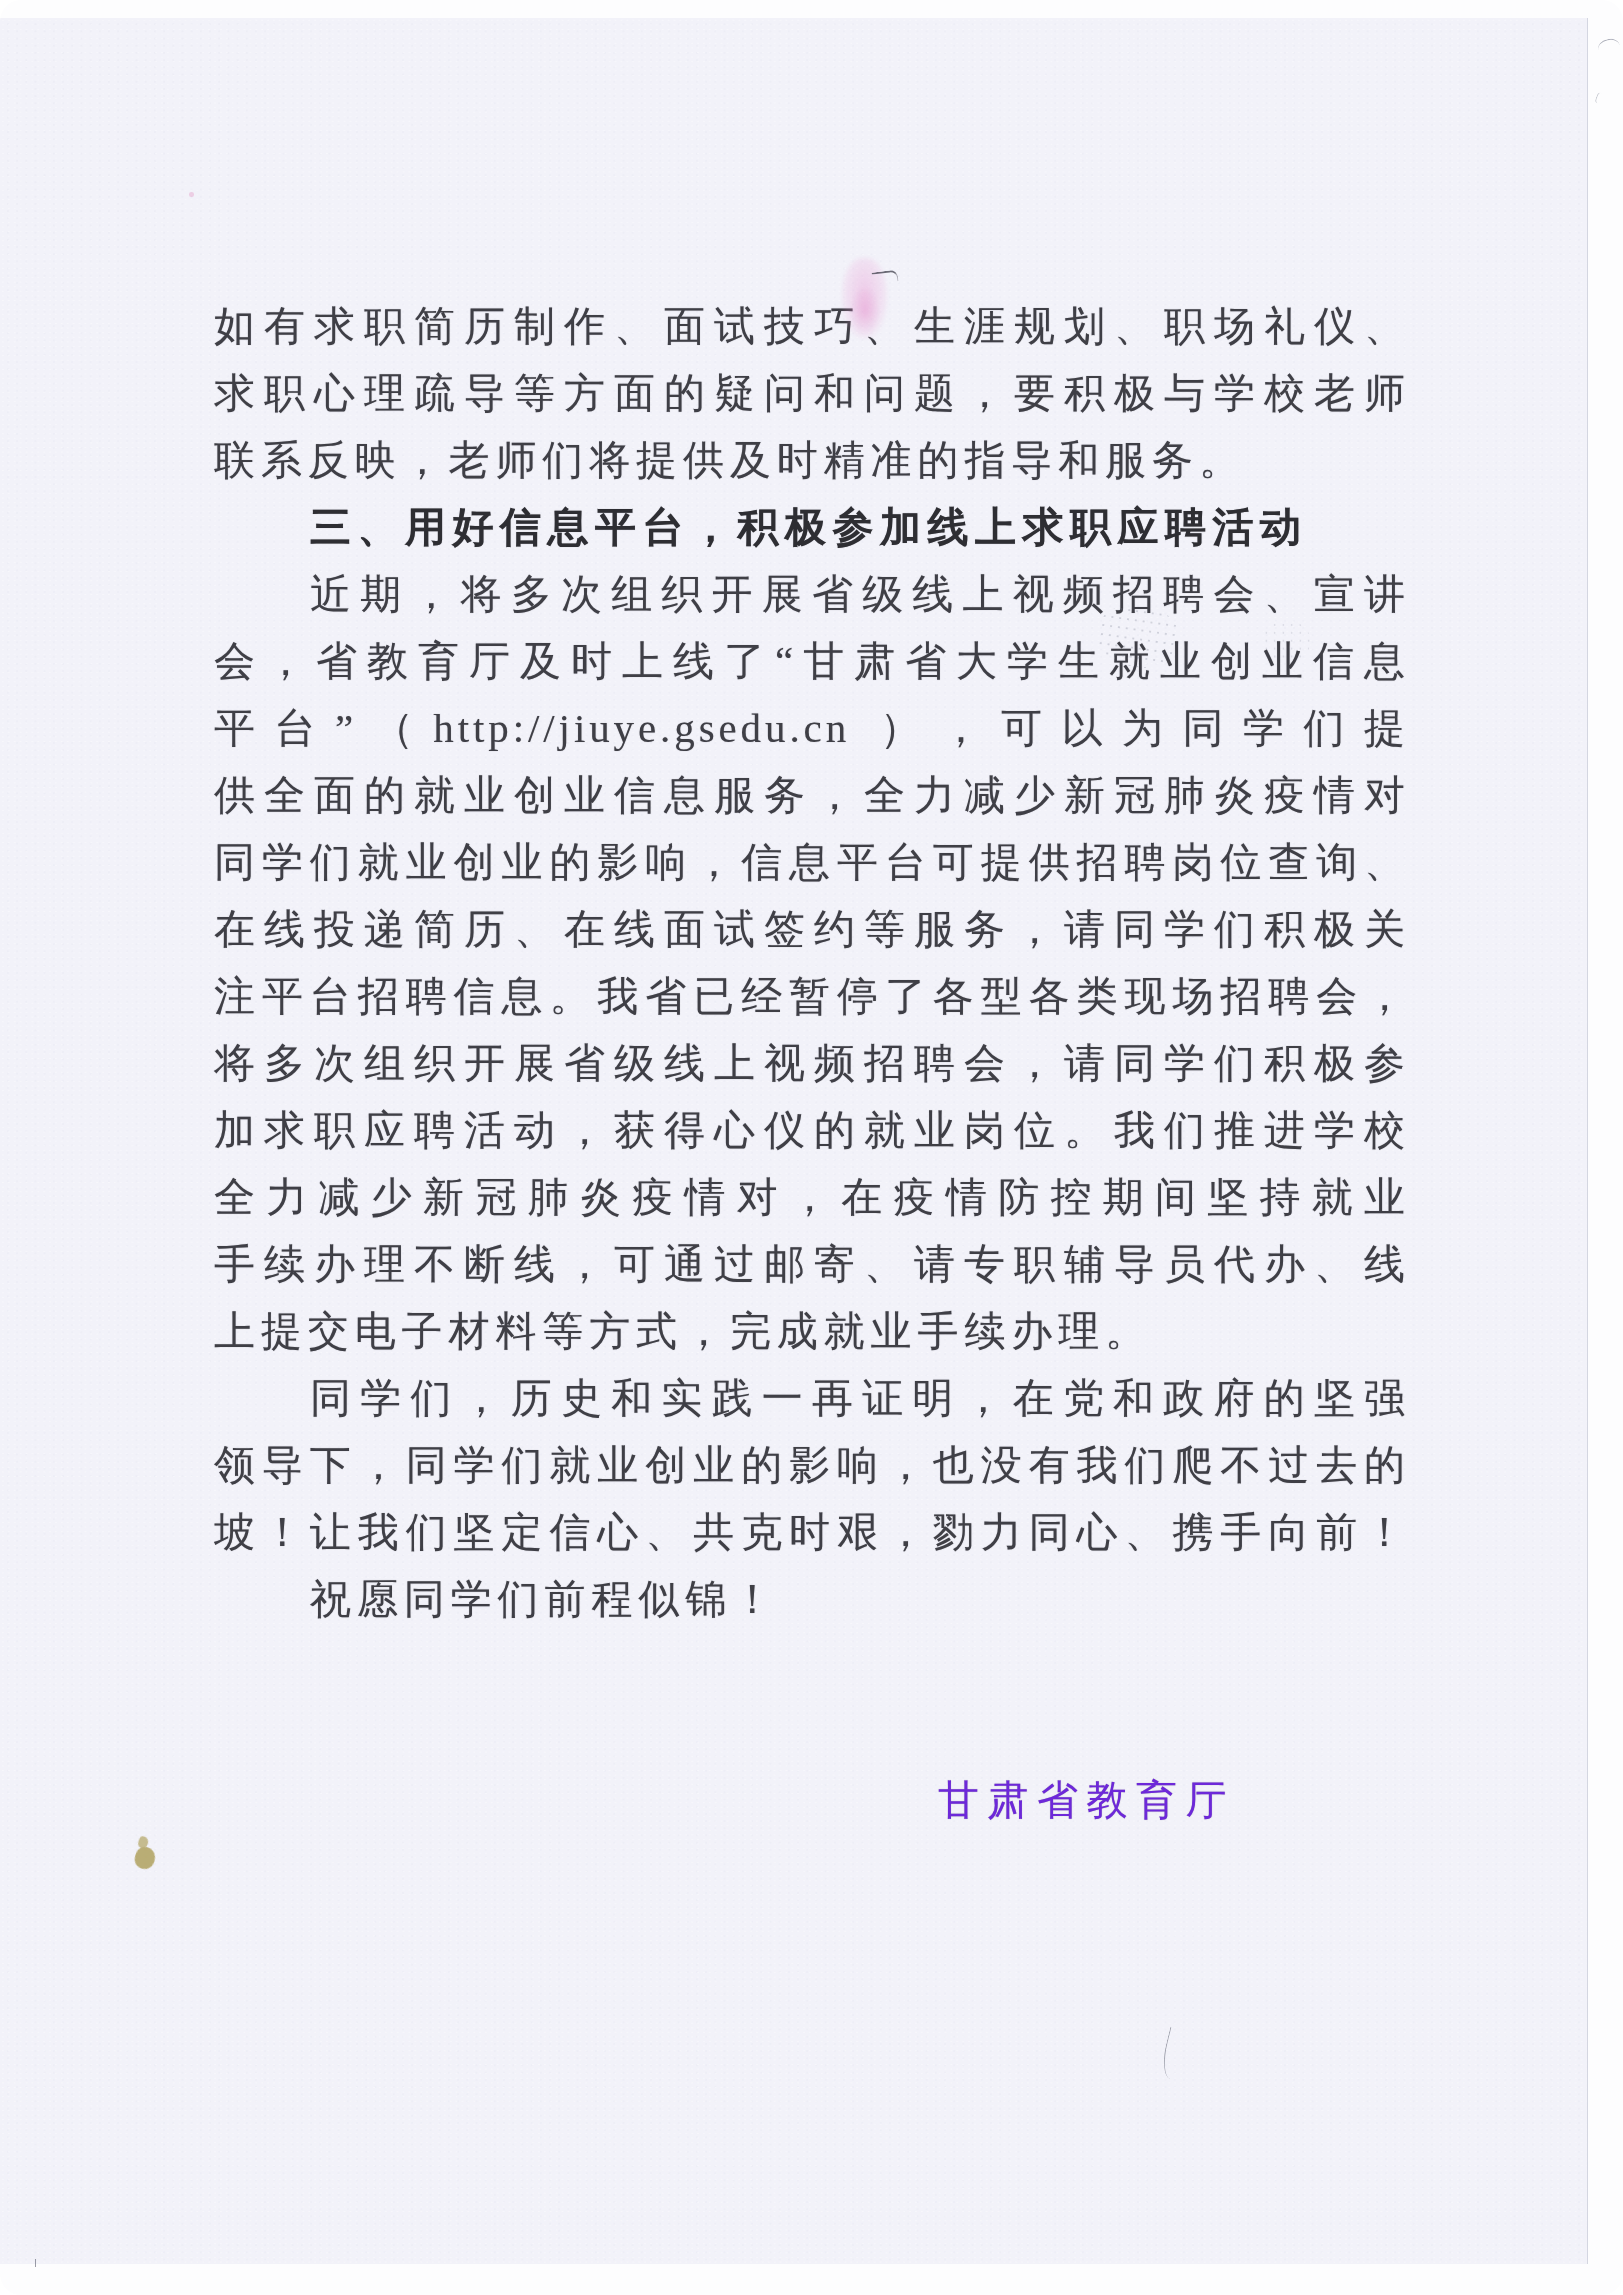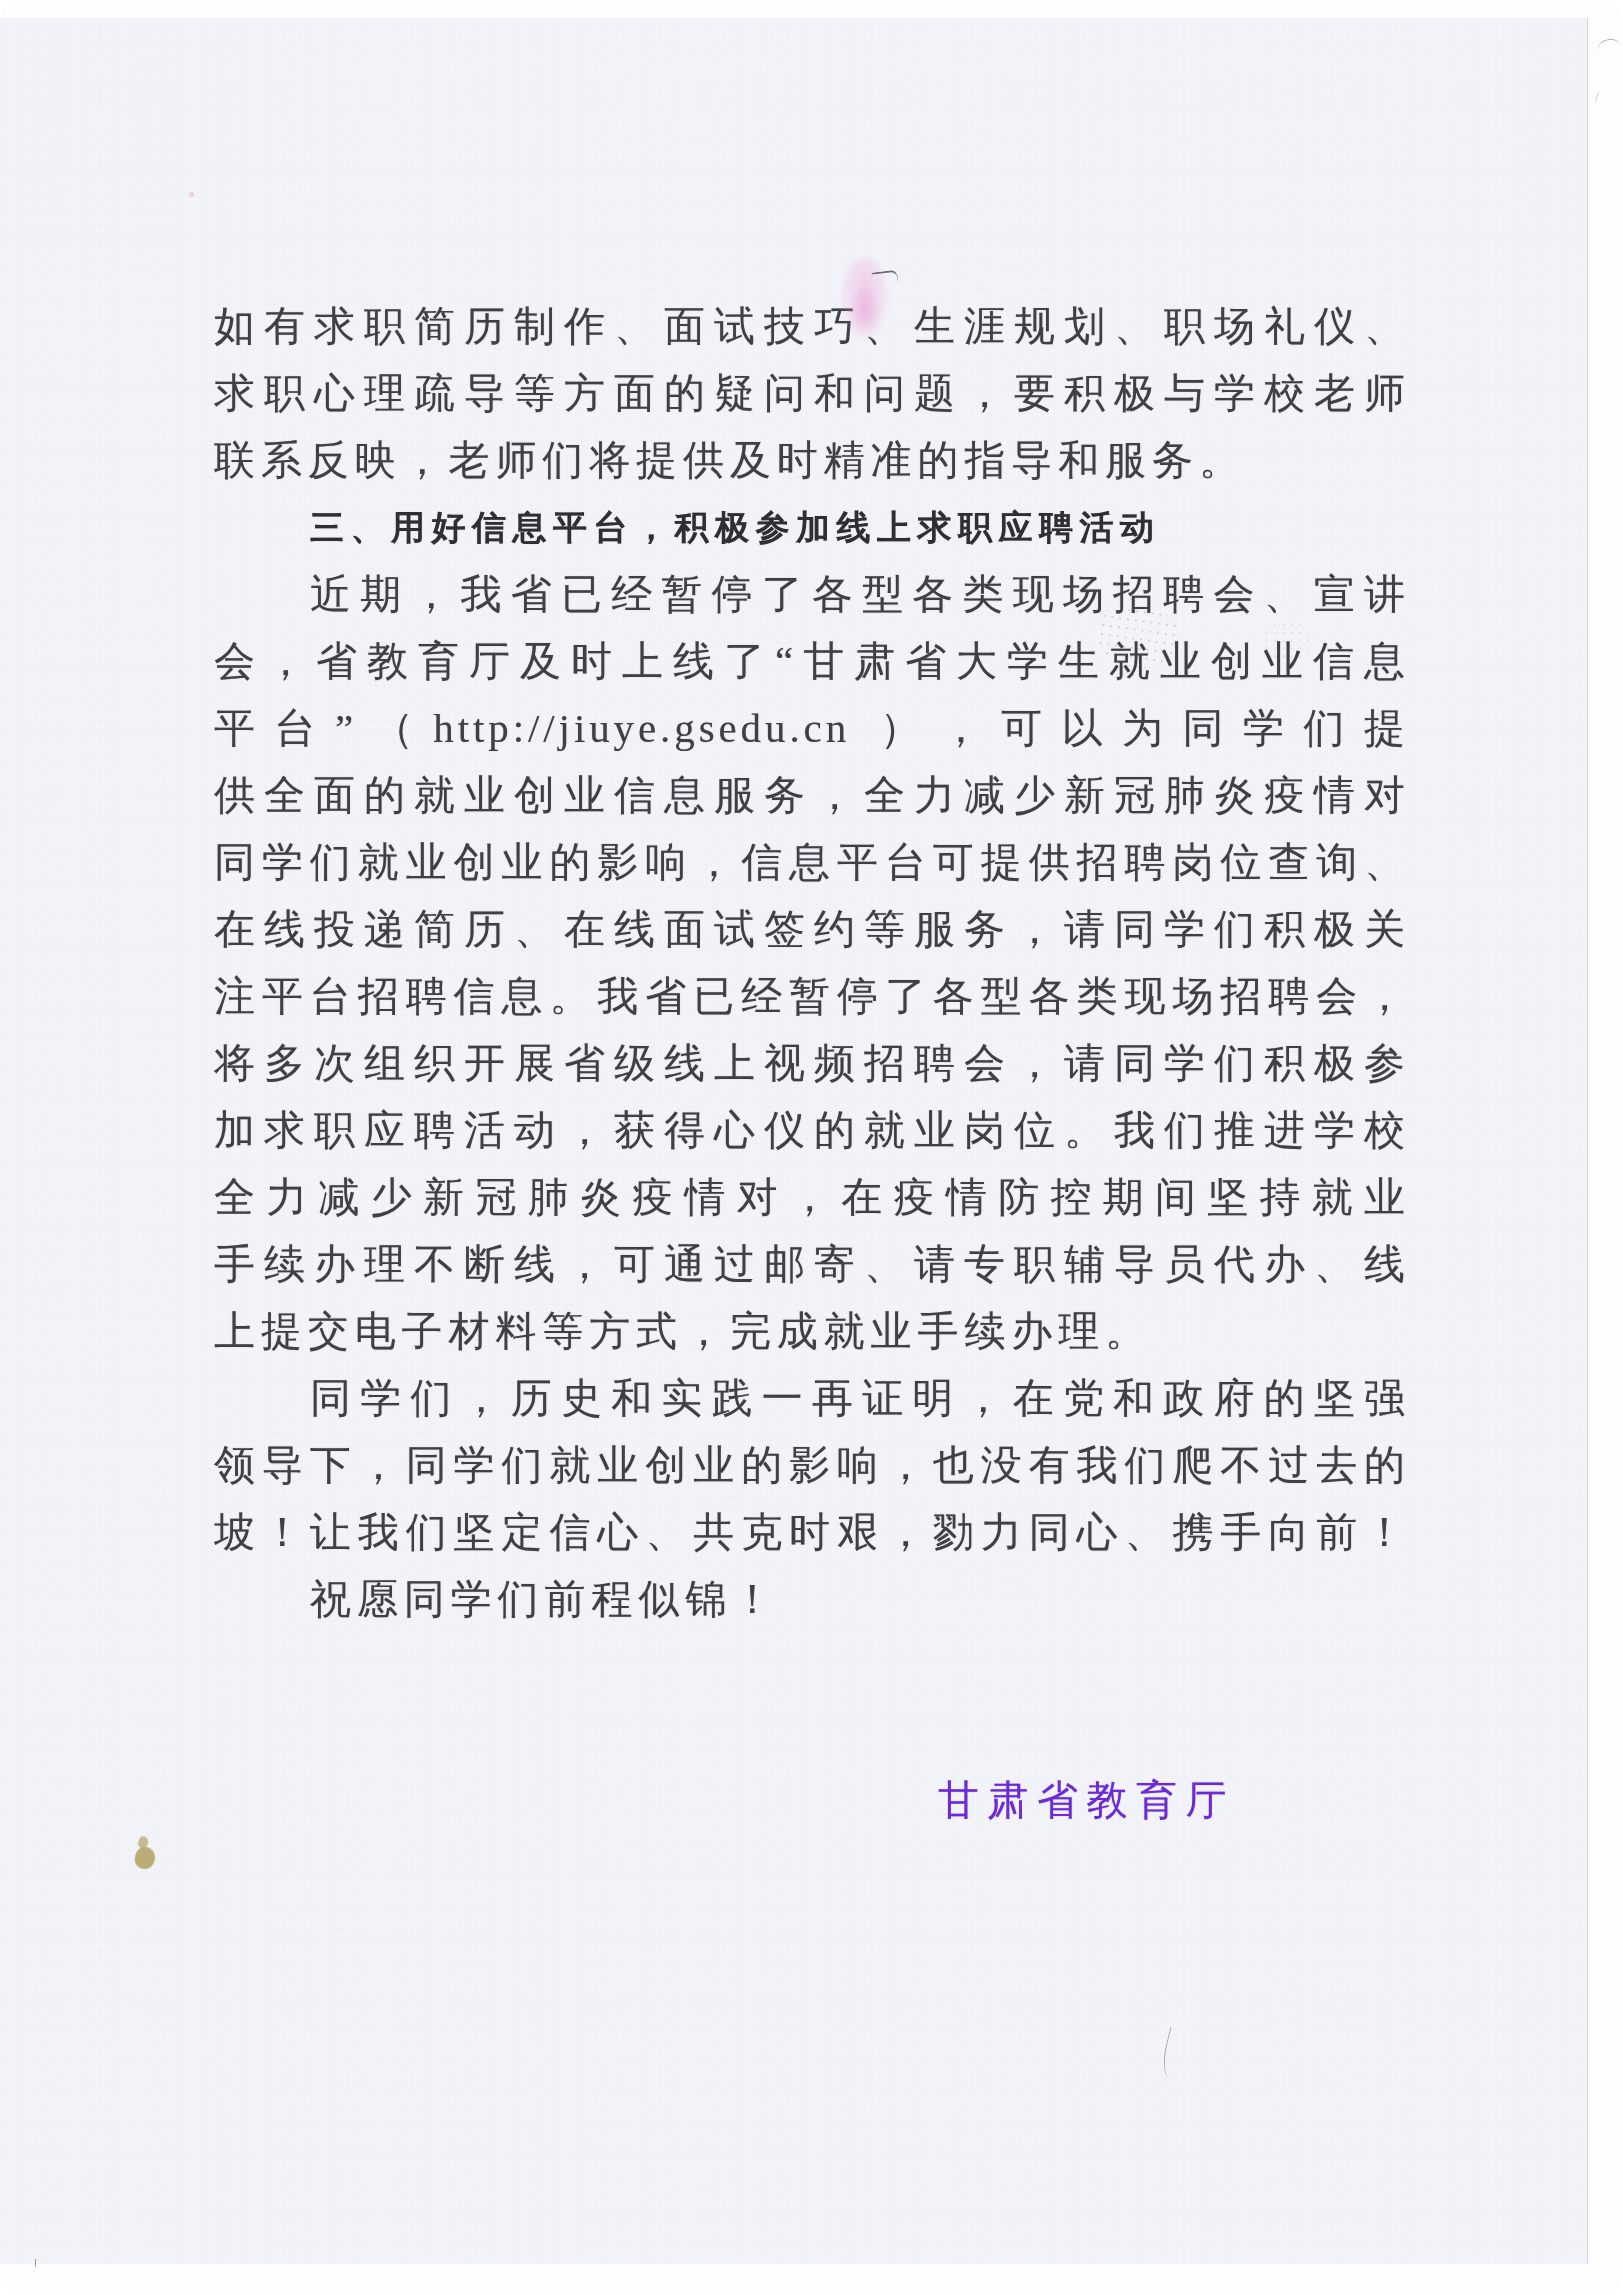--- a/index.html
+++ b/index.html
@@ -46,21 +46,21 @@
     white-space:normal;
     letter-spacing:3.9px;
     text-align:justify;
     text-align-last:justify;
     text-justify:inter-character;
   }
   .line.indent{text-indent:96px;}
   .line.heading{
     font-family:"Liberation Sans","DejaVu Sans",sans-serif;
     font-weight:700;
-    font-size:34px;
+    font-size:41px;
     letter-spacing:6.5px;
     color:#2e2e33;
     text-shadow:0 0 0.7px rgba(40,40,50,.55);
   }
   .signature{
     position:absolute;left:938px;top:1771px;
     font-size:41px;letter-spacing:8.5px;line-height:59px;
     color:#6d28d9;text-shadow:0 0 1px rgba(70,70,82,.45);
     white-space:nowrap;
   }
@@ -144,21 +144,21 @@
   <div class="paper-main">
     <div class="grain"></div>
   </div>
   <div class="edge-line"></div>
 
   <div class="body-text">
       <div class="line justify">如有求职简历制作、面试技巧、生涯规划、职场礼仪、</div>
       <div class="line justify">求职心理疏导等方面的疑问和问题，要积极与学校老师</div>
       <div class="line">联系反映，老师们将提供及时精准的指导和服务。</div>
       <div class="line indent heading">三、用好信息平台，积极参加线上求职应聘活动</div>
-      <div class="line justify indent">近期，我省已经暂停了各型各类现场招聘会、宣讲</div>
+      <div class="line justify indent">近期，将多次组织开展省级线上视频招聘会、宣讲</div>
       <div class="line justify">会，省教育厅及时上线了“甘肃省大学生就业创业信息</div>
       <div class="line justify">平台”（http://jiuye.gsedu.cn ），可以为同学们提</div>
       <div class="line justify">供全面的就业创业信息服务，全力减少新冠肺炎疫情对</div>
       <div class="line justify">同学们就业创业的影响，信息平台可提供招聘岗位查询、</div>
       <div class="line justify">在线投递简历、在线面试签约等服务，请同学们积极关</div>
       <div class="line justify">注平台招聘信息。我省已经暂停了各型各类现场招聘会，</div>
       <div class="line justify">将多次组织开展省级线上视频招聘会，请同学们积极参</div>
       <div class="line justify">加求职应聘活动，获得心仪的就业岗位。我们推进学校</div>
       <div class="line justify">全力减少新冠肺炎疫情对，在疫情防控期间坚持就业</div>
       <div class="line justify">手续办理不断线，可通过邮寄、请专职辅导员代办、线</div>

